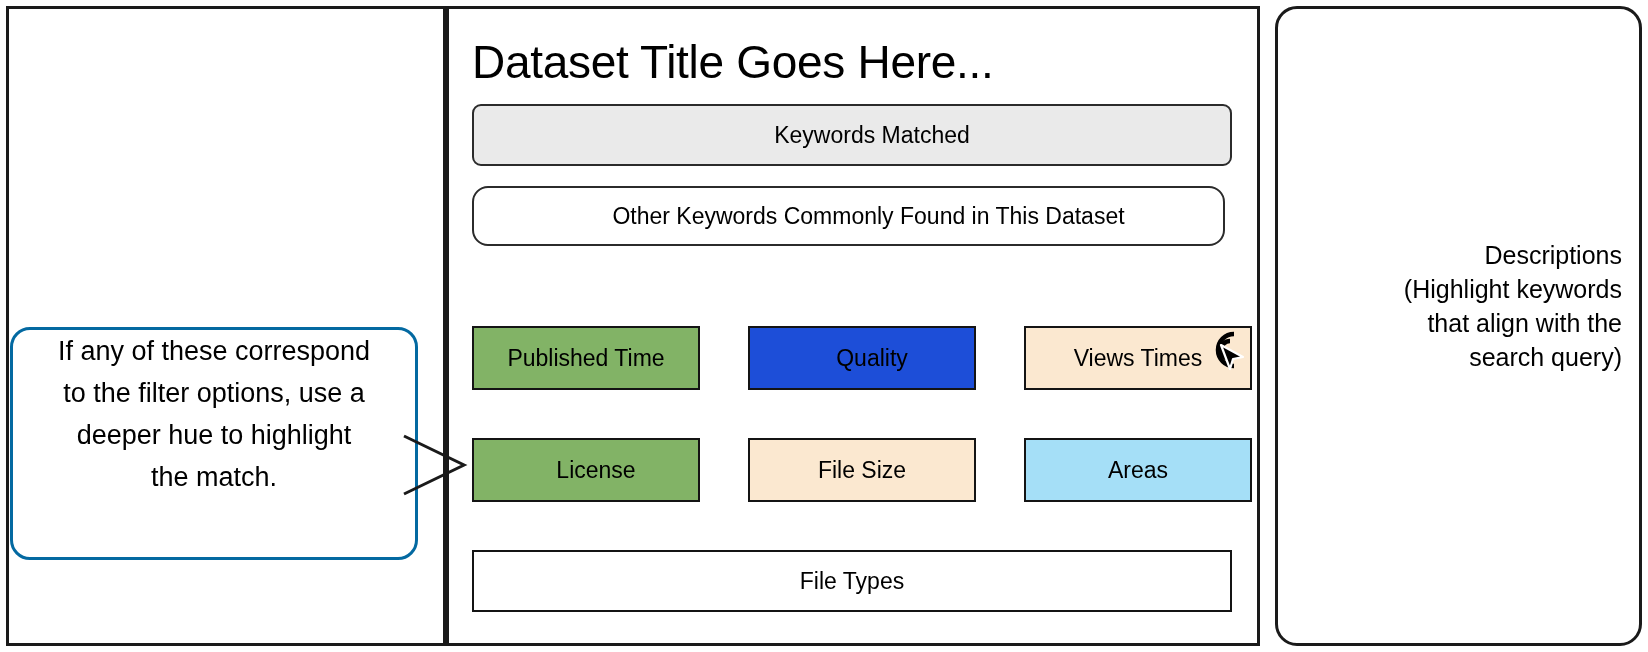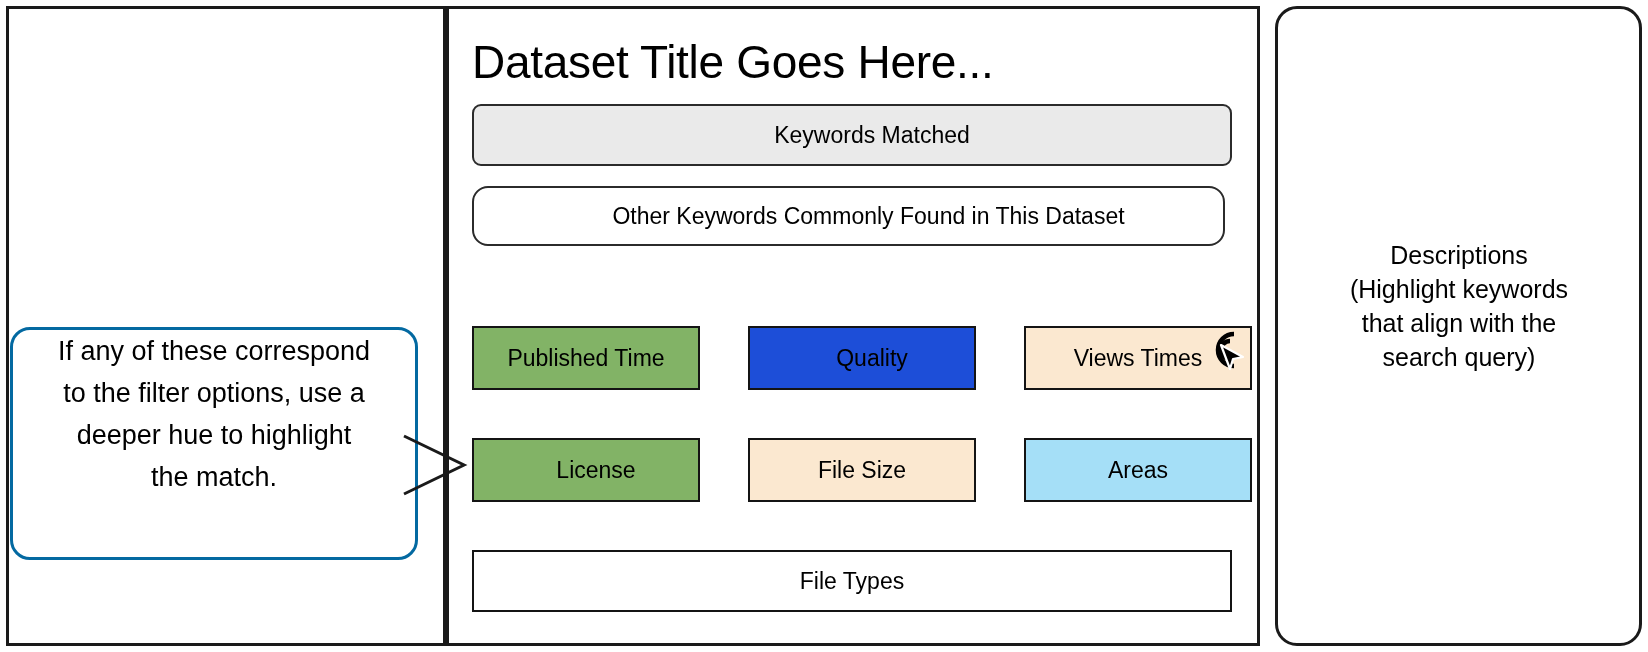--- a/index.html
+++ b/index.html
@@ -151,21 +151,21 @@
   }
 
   
   #descriptions-text {
     position: absolute;
     left: 1296px;
     top: 238px;
     width: 326px;
     font-size: 25px;
     line-height: 34px;
-    text-align: center;
+    text-align: right;
     white-space: pre-line;
   }
 </style>
 </head>
 <body>
 
 <div id="canvas">
 
   <div class="panel" id="left-panel"></div>
 

